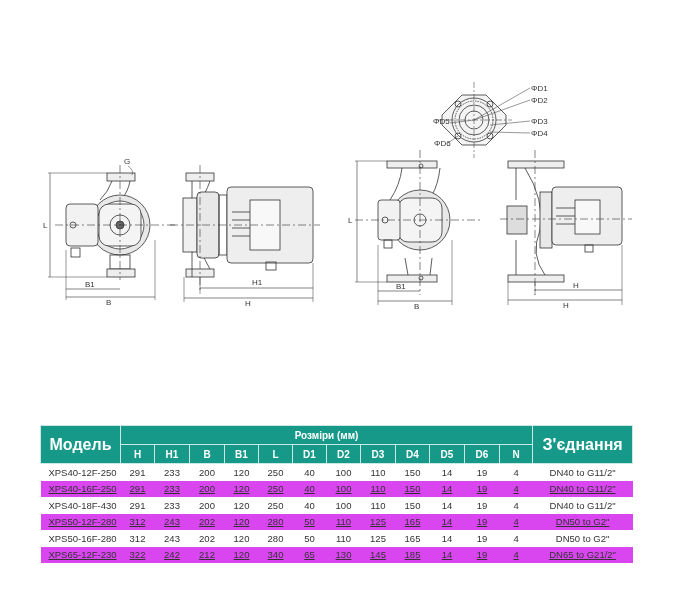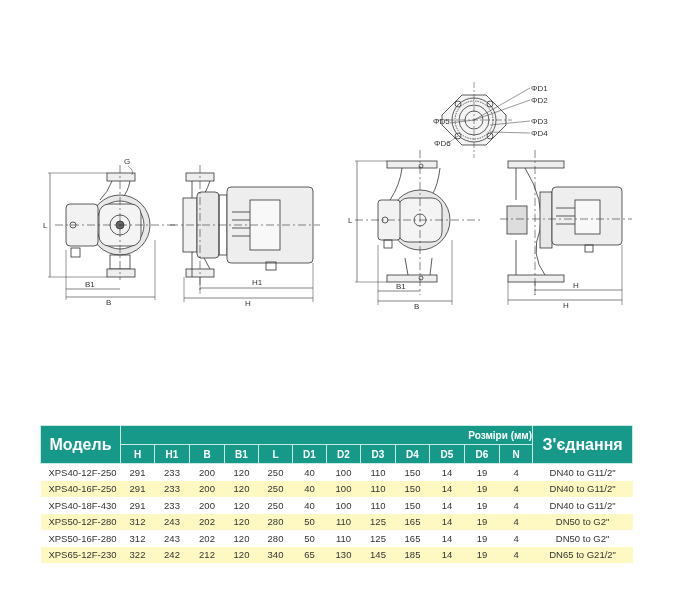--- a/index.html
+++ b/index.html
@@ -3,25 +3,25 @@
 <meta charset="utf-8">
 <style>
   html,body{margin:0;padding:0;background:#fff;}
   body{width:698px;height:606px;position:relative;overflow:hidden;font-family:"Liberation Sans",sans-serif;}
   .drawings{position:absolute;left:0;top:0;width:698px;height:400px;}
   .drawings svg{position:absolute;left:0;top:0;}
   .lbl{font-family:"Liberation Sans",sans-serif;font-size:8px;fill:#333;}
   table.spec{position:absolute;left:40px;top:425px;border-collapse:collapse;width:592px;table-layout:fixed;}
   table.spec th{background:#17998a;color:#fff;font-weight:bold;font-size:10px;border:1px solid #c9e9e4;padding:0;text-align:center;}
   table.spec th.big{font-size:16px;}
-  table.spec th.top{height:18px;border-bottom:1px solid #c9e9e4;text-align:right;}
+  table.spec th.top{height:18px;border-bottom:1px solid #c9e9e4;}
   table.spec th.sub{height:18px;}
   table.spec td{font-size:9.5px;color:#333;text-align:center;height:16.5px;padding:0;border:none;}
   table.spec td.model{text-align:center;padding-left:4px;}
-  table.spec tr.alt td{background:#fef9c3;}
+  table.spec tr.alt td{background:#d946ef;text-decoration:underline;}
 </style>
 </head>
 <body>
 
 <div class="drawings">
 <svg width="698" height="400" viewBox="0 0 698 400" xmlns="http://www.w3.org/2000/svg" stroke="#333" fill="none" stroke-width="0.8">
 
   <g>
 
     <rect x="107" y="173" width="28" height="8" fill="#eee"></rect>

